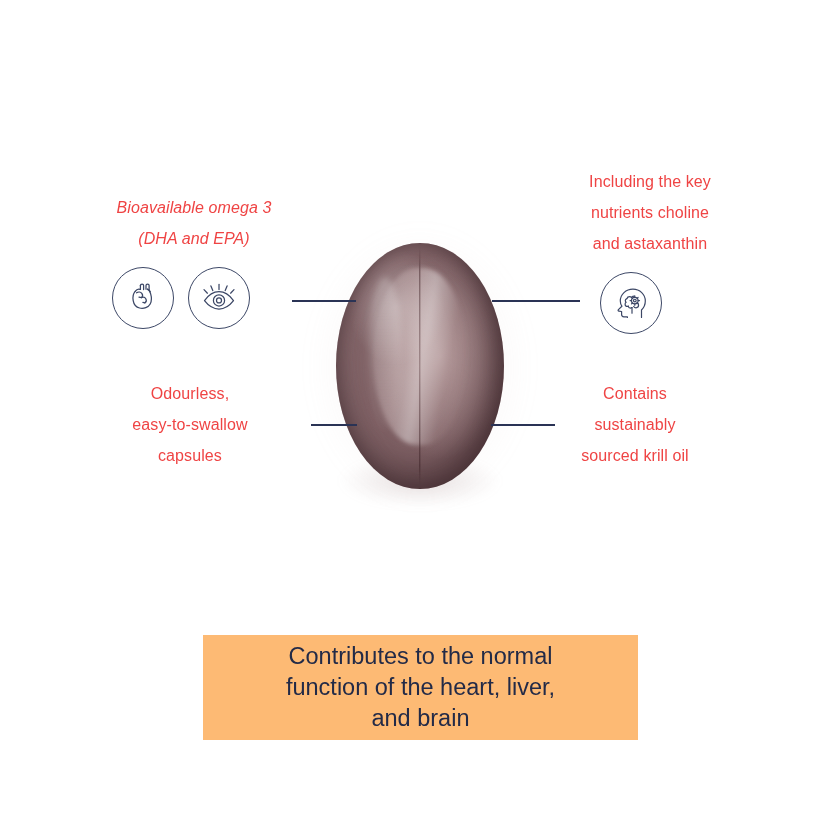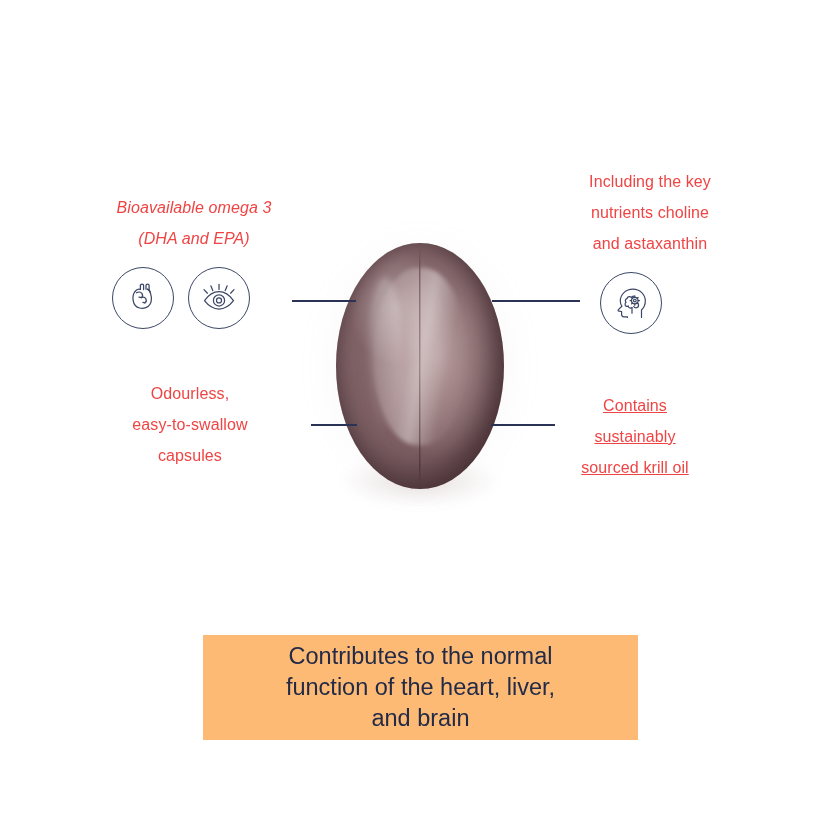--- a/index.html
+++ b/index.html
@@ -189,21 +189,21 @@
         <path d="M26.1 15.3 L27.1 14.3"></path>
         <path d="M21.5 19.9 L20.5 20.9"></path>
       </svg>
     </div>
   </div>
 
   <div class="txt center" style="left:20px;top:378px;width:340px;">Odourless,
 easy-to-swallow
 capsules</div>
 
-  <div class="txt center" style="left:490px;top:390px;width:290px;text-decoration:underline;">Contains
+  <div class="txt center" style="left:490px;top:378px;width:290px;">Contains
 sustainably
 sourced krill oil</div>
 
   <div class="banner">
     <div class="banner-text">Contributes to the normal
 function of the heart, liver,
 and brain</div>
   </div>
 
 </div>

